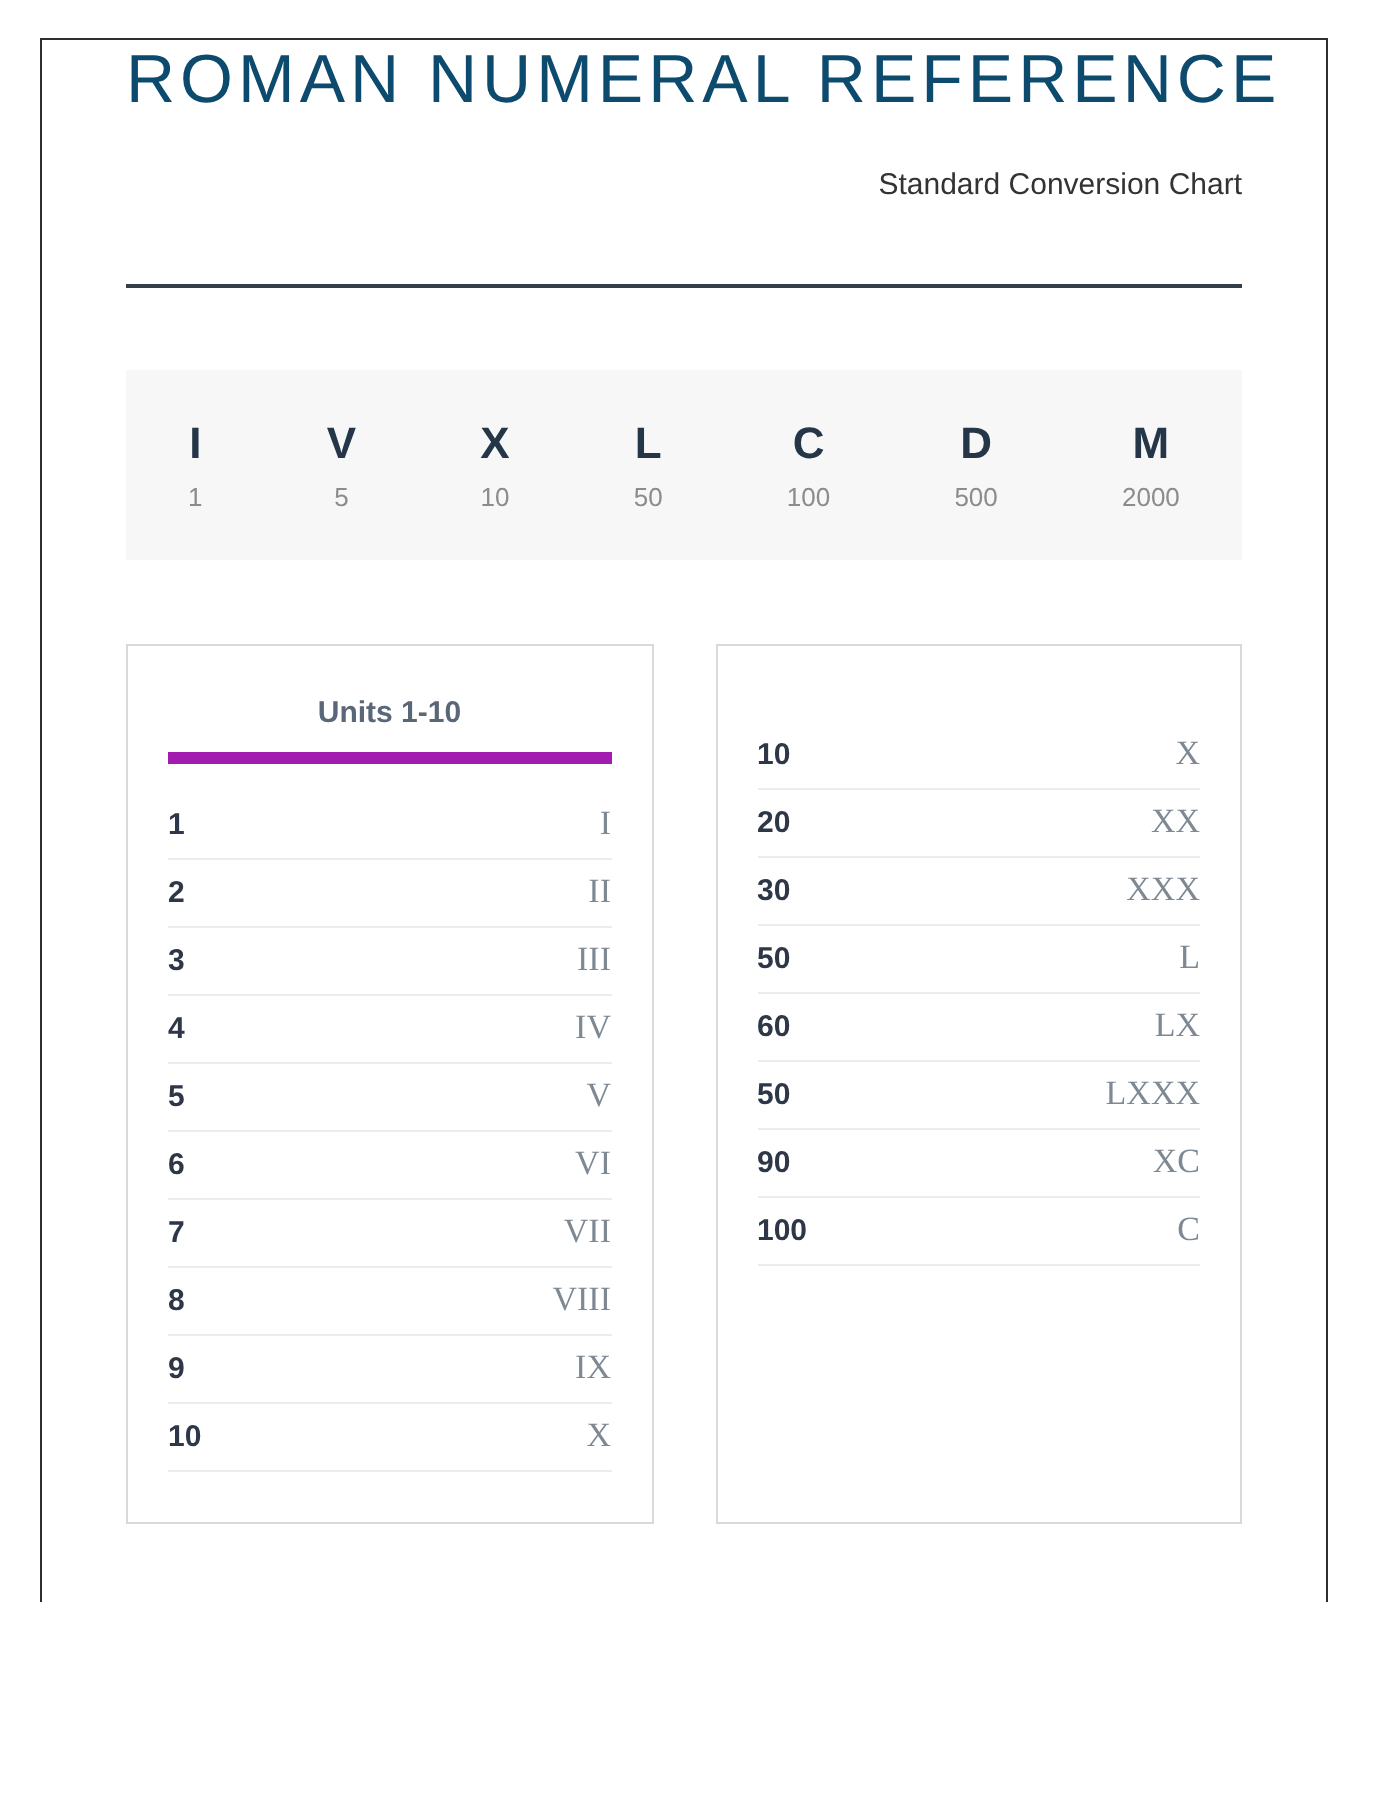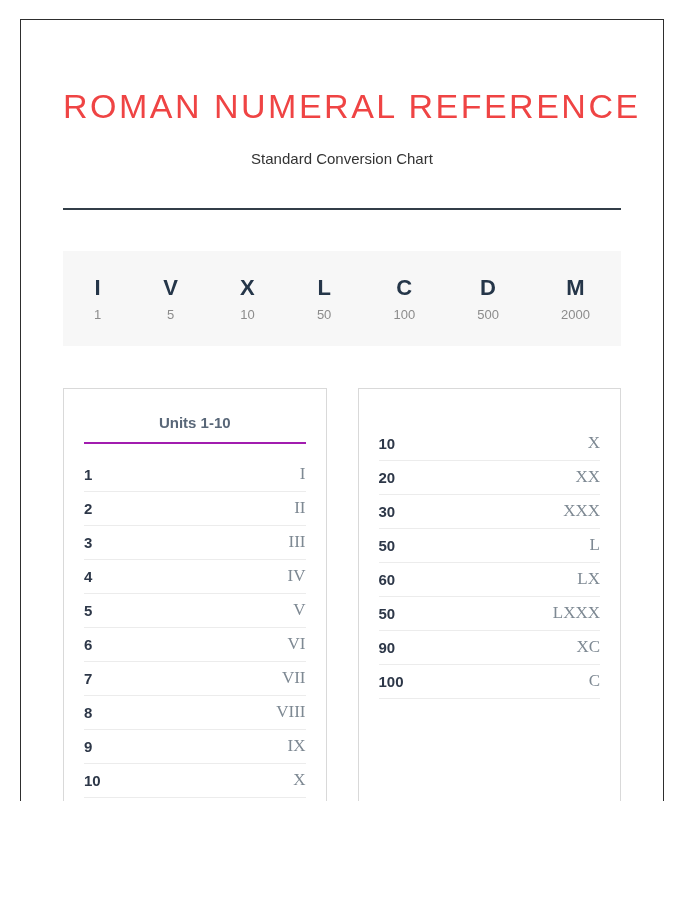--- a/index.html
+++ b/index.html
@@ -13,32 +13,31 @@
     position: absolute;
     left: 20px; top: 19px;
     width: 644px; height: 782px;
     background: #ffffff;
     border: 1px solid #2e2e2e;
     border-bottom: none;
     padding: 0 42px;
     overflow: hidden;
   }
   .doc-title {
-    margin-top: 66px;
     text-align: left;
     font-size: 34px;
     font-weight: 300;
     letter-spacing: 2.5px;
-    color: #ef4444;
+    color: #0c4a6e;
     line-height: 1.2;
     white-space: nowrap;
   }
   .doc-subtitle {
     margin-top: 22px;
-    text-align: center;
+    text-align: right;
     font-size: 15px;
     color: #333333;
     line-height: 20px;
   }
   .rule {
     margin-top: 39px;
     height: 2px;
     background: #333e48;
   }
   .key-band {
@@ -78,21 +77,21 @@
     padding: 24px 20px 0 20px;
     height: 440px;
   }
   .card-title {
     text-align: center;
     font-size: 15px;
     font-weight: 700;
     color: #596778;
     line-height: 20px;
     padding-bottom: 9px;
-    border-bottom: 2px solid #a21caf;
+    border-bottom: 6px solid #a21caf;
   }
   .rows { padding-top: 14px; }
   .row {
     height: 34px;
     display: flex;
     justify-content: space-between;
     align-items: center;
     border-bottom: 1px solid #ececec;
   }
   .row-number {

